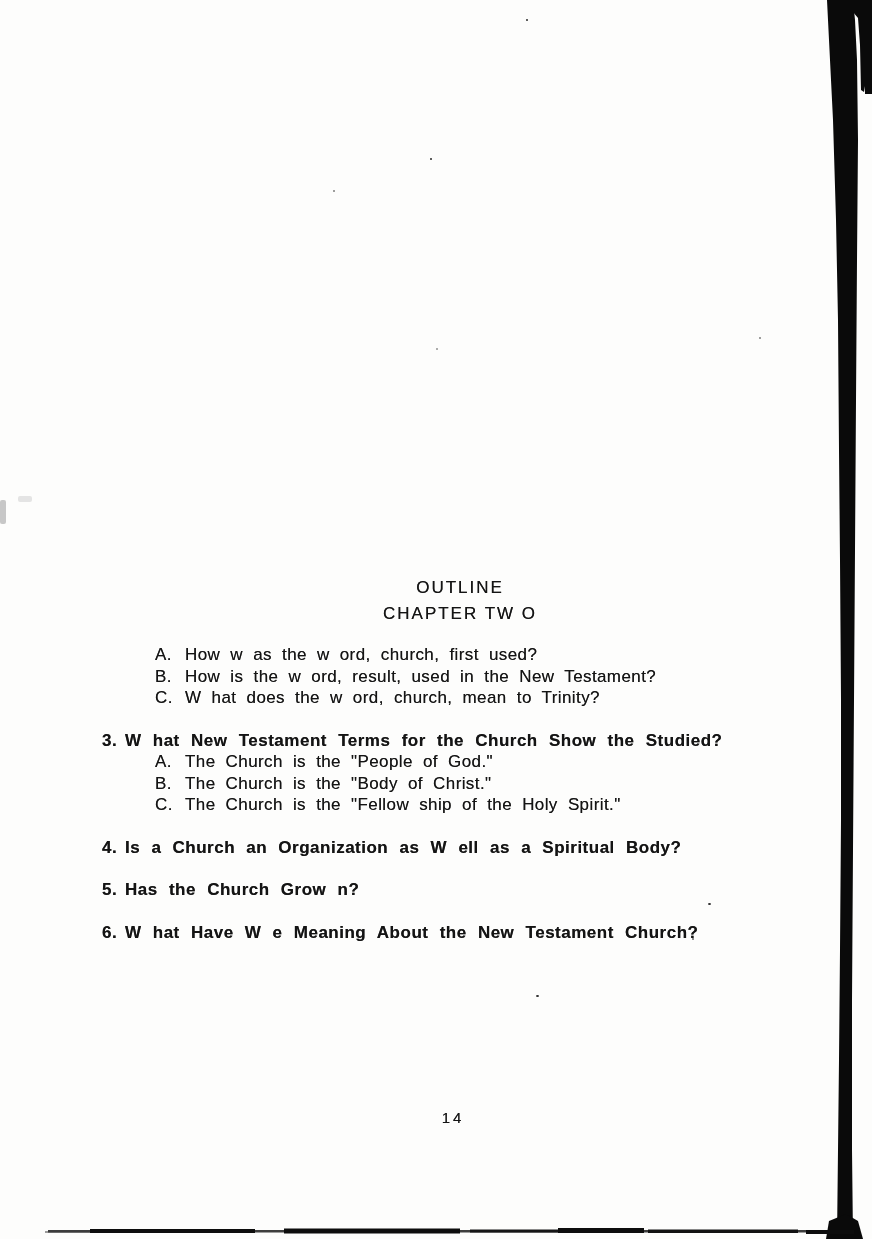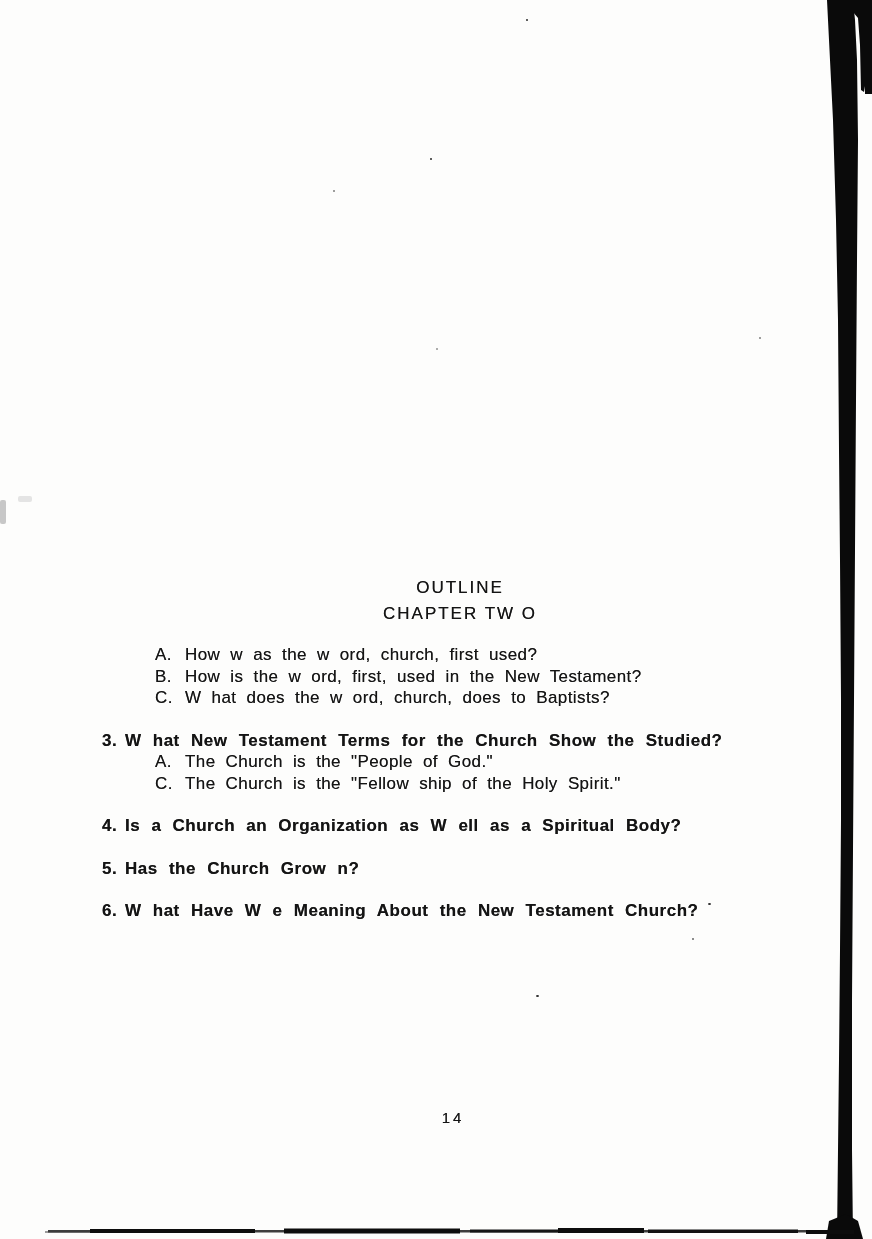--- a/index.html
+++ b/index.html
@@ -96,27 +96,28 @@
   <div class="title-block">
     <div>OUTLINE</div>
     <div>CHAPTER TW O</div>
   </div>
 
   <div class="outline">
 
 
     <div class="item">
       <div class="subitem"><span class="letter">A.</span><span>How  w as the w ord, church, first used?</span></div>
-      <div class="subitem"><span class="letter">B.</span><span>How  is the w ord, first, used in the New  Testament?</span></div>
-      <div class="subitem"><span class="letter">C.</span><span>W hat does the w ord, church, does to Baptists?</span></div>
+      <div class="subitem"><span class="letter">B.</span><span>How  is the w ord, result, used in the New  Testament?</span></div>
+      <div class="subitem"><span class="letter">C.</span><span>W hat does the w ord, church, mean to Trinity?</span></div>
     </div>
 
     <div class="item">
       <div class="item-heading"><span class="num">3.</span><span>W hat New  Testament Terms for the Church Show  the Studied?</span></div>
       <div class="subitem"><span class="letter">A.</span><span>The Church is the "People of God."</span></div>
+      <div class="subitem"><span class="letter">B.</span><span>The Church is the "Body of Christ."</span></div>
       <div class="subitem"><span class="letter">C.</span><span>The Church is the "Fellow ship of the Holy Spirit."</span></div>
     </div>
 
     <div class="item">
       <div class="item-heading"><span class="num">4.</span><span>Is a Church an Organization as W ell as a Spiritual Body?</span></div>
     </div>
 
     <div class="item">
       <div class="item-heading"><span class="num">5.</span><span>Has the Church Grow n?</span></div>
     </div>

